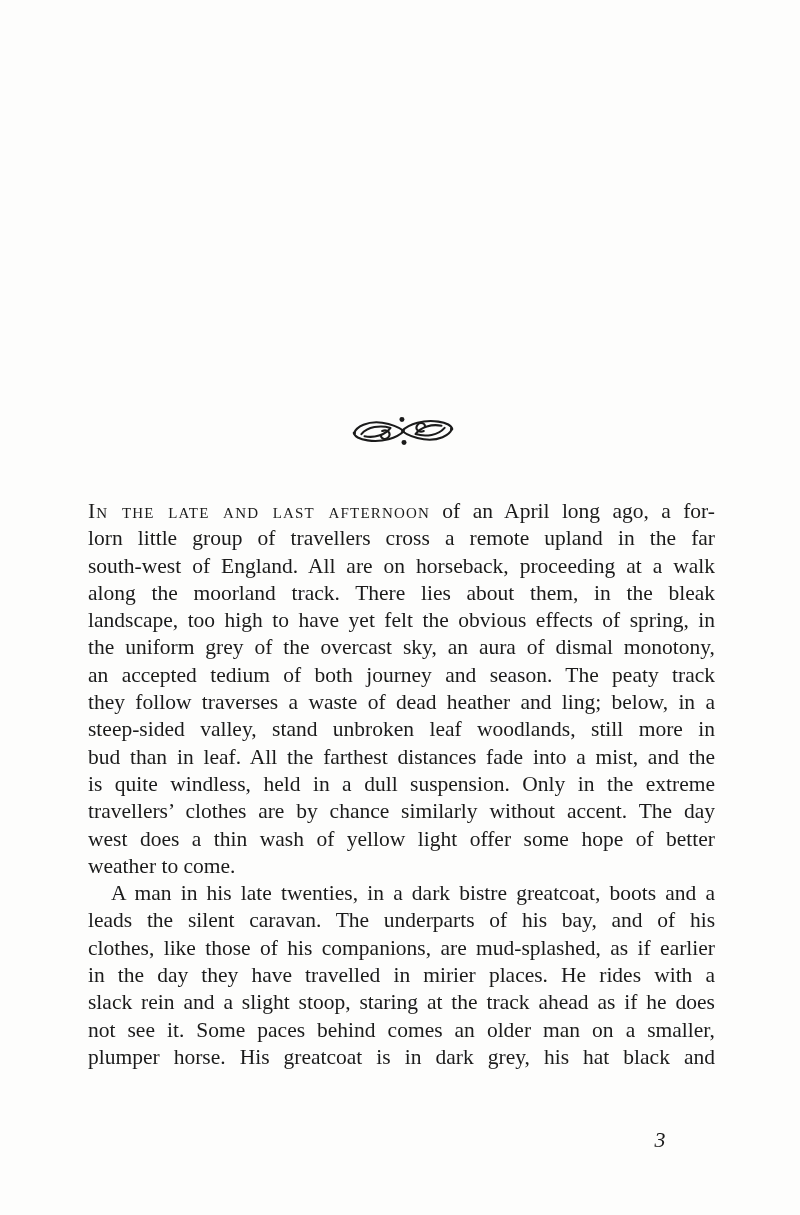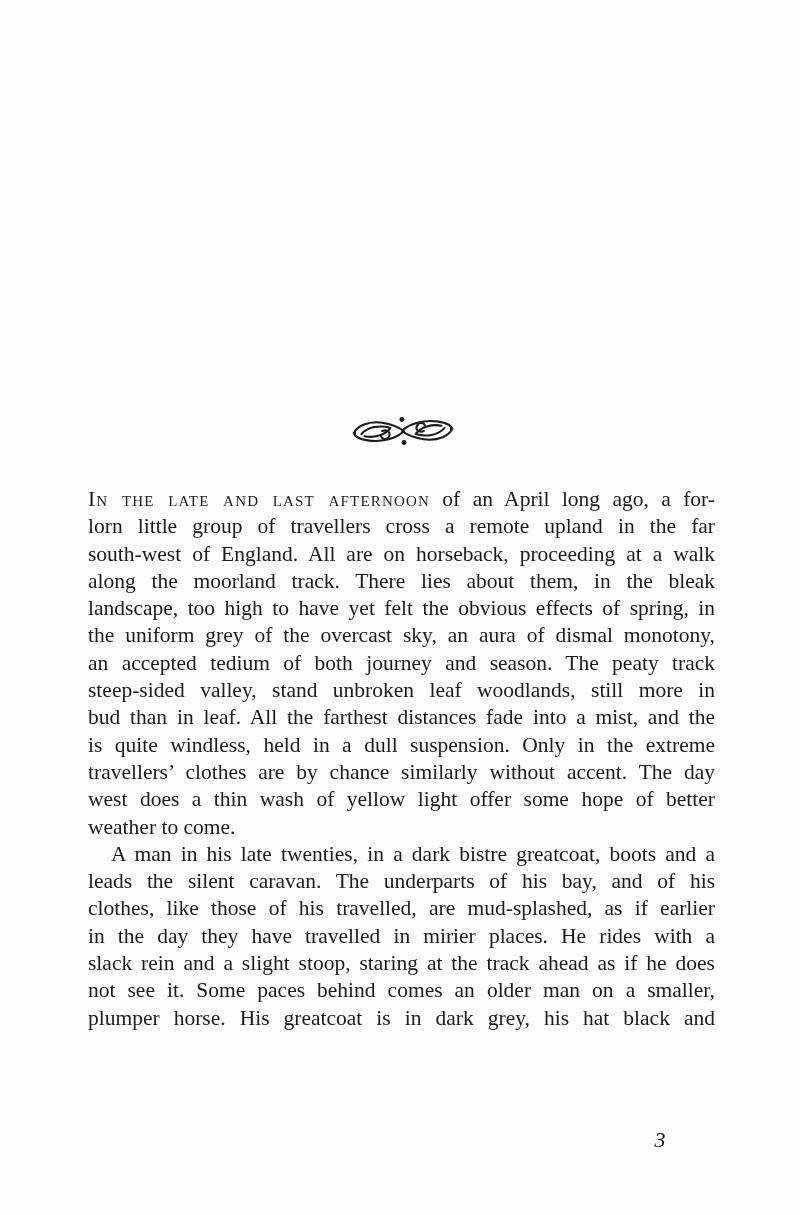--- a/index.html
+++ b/index.html
@@ -22,21 +22,21 @@
   .ornament {
     position: absolute;
     left: 351px;
     top: 415px;
     width: 104px;
     height: 32px;
   }
   .textblock {
     position: absolute;
     left: 88px;
-    top: 486px;
+    top: 498px;
     width: 627px;
     font-size: 21.5px;
     line-height: 27.3px;
   }
   .line {
     text-align: justify;
     text-align-last: justify;
     white-space: nowrap;
   }
   .line.last-left {
@@ -86,32 +86,33 @@
       <div class="line">
         <span class="smallcaps">In the late and last afternoon</span><span> of an April long ago, a for-</span>
       </div>
       <div>
           <div class="line">lorn little group of travellers cross a remote upland in the far</div>
           <div class="line">south-west of England. All are on horseback, proceeding at a walk</div>
           <div class="line">along the moorland track. There lies about them, in the bleak</div>
           <div class="line">landscape, too high to have yet felt the obvious effects of spring, in</div>
           <div class="line">the uniform grey of the overcast sky, an aura of dismal monotony,</div>
           <div class="line">an accepted tedium of both journey and season. The peaty track</div>
+          <div class="line">they follow traverses a waste of dead heather and ling; below, in a</div>
           <div class="line">steep-sided valley, stand unbroken leaf woodlands, still more in</div>
           <div class="line">bud than in leaf. All the farthest distances fade into a mist, and the</div>
           <div class="line">is quite windless, held in a dull suspension. Only in the extreme</div>
           <div class="line">travellers’ clothes are by chance similarly without accent. The day</div>
           <div class="line">west does a thin wash of yellow light offer some hope of better</div>
           <div class="line last-left">weather to come.</div>
         </div>
     </div>
     <div class="para2">
         <div class="line">A man in his late twenties, in a dark bistre greatcoat, boots and a</div>
         <div class="line">leads the silent caravan. The underparts of his bay, and of his</div>
-        <div class="line">clothes, like those of his travelled, are mud-splashed, as if earlier</div>
+        <div class="line">clothes, like those of his companions, are mud-splashed, as if earlier</div>
         <div class="line">in the day they have travelled in mirier places. He rides with a</div>
         <div class="line">slack rein and a slight stoop, staring at the track ahead as if he does</div>
         <div class="line">not see it. Some paces behind comes an older man on a smaller,</div>
         <div class="line">plumper horse. His greatcoat is in dark grey, his hat black and</div>
       </div>
   </div>
 
   <div class="pagenum">3</div>
 
 </div>

